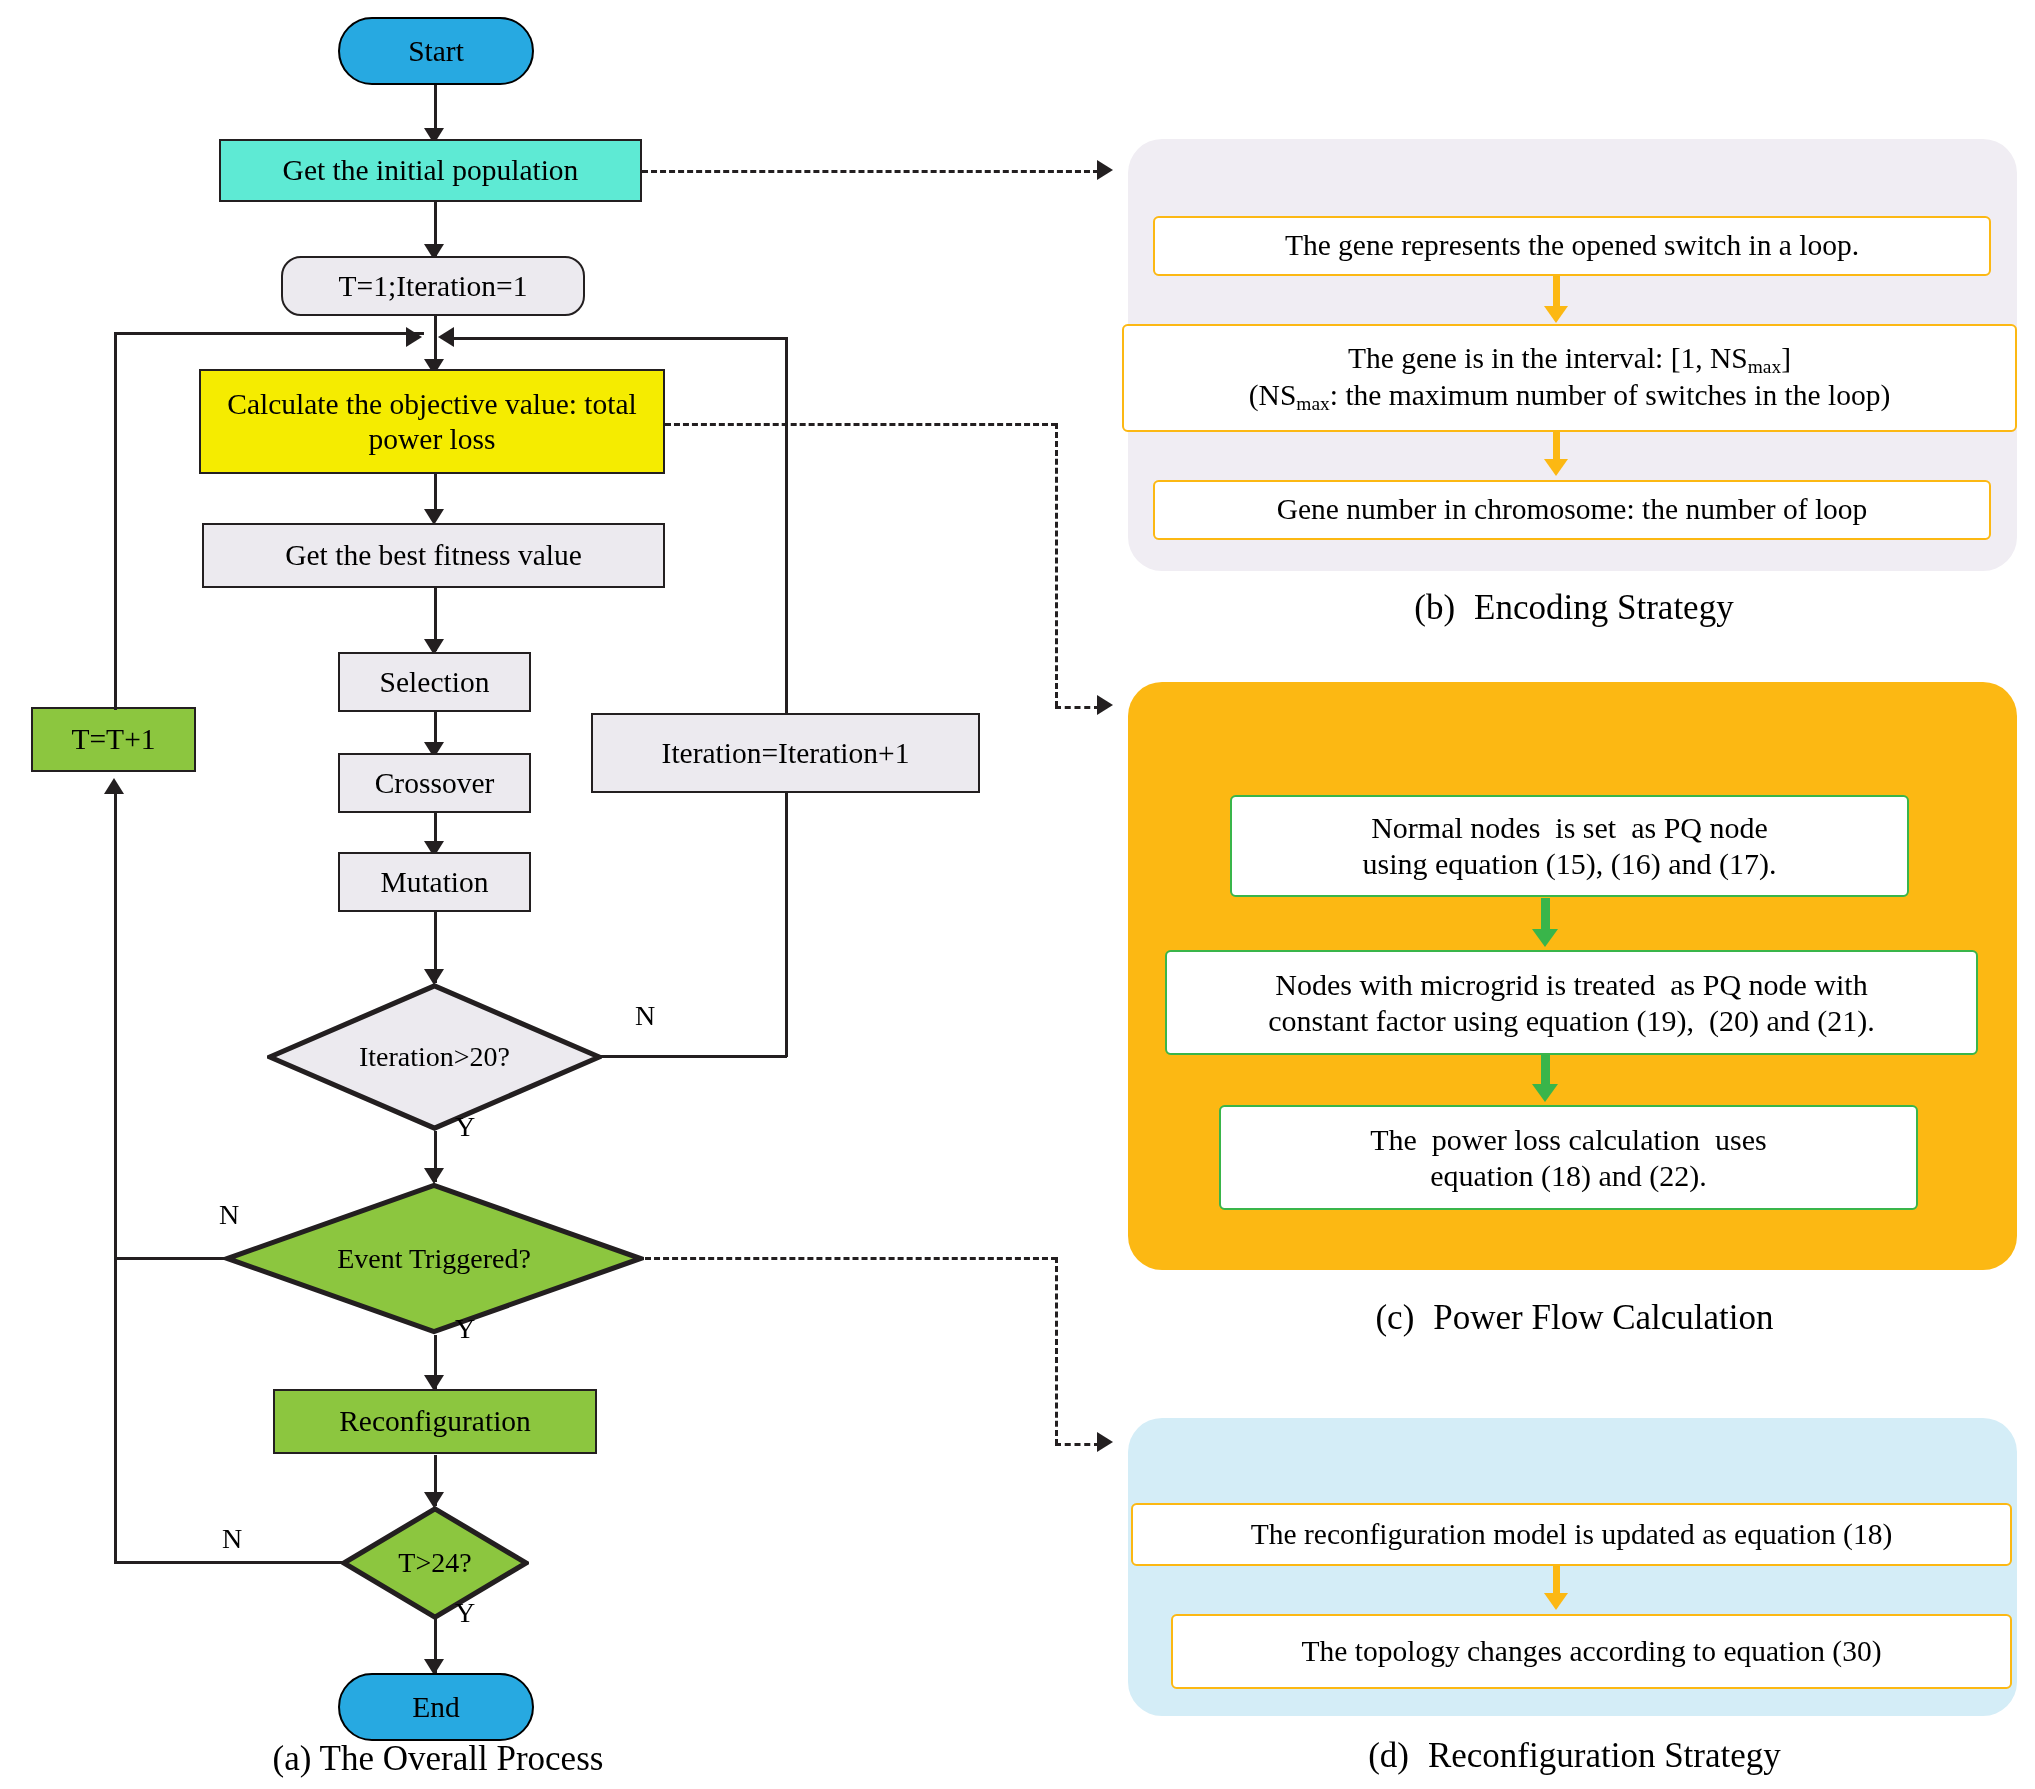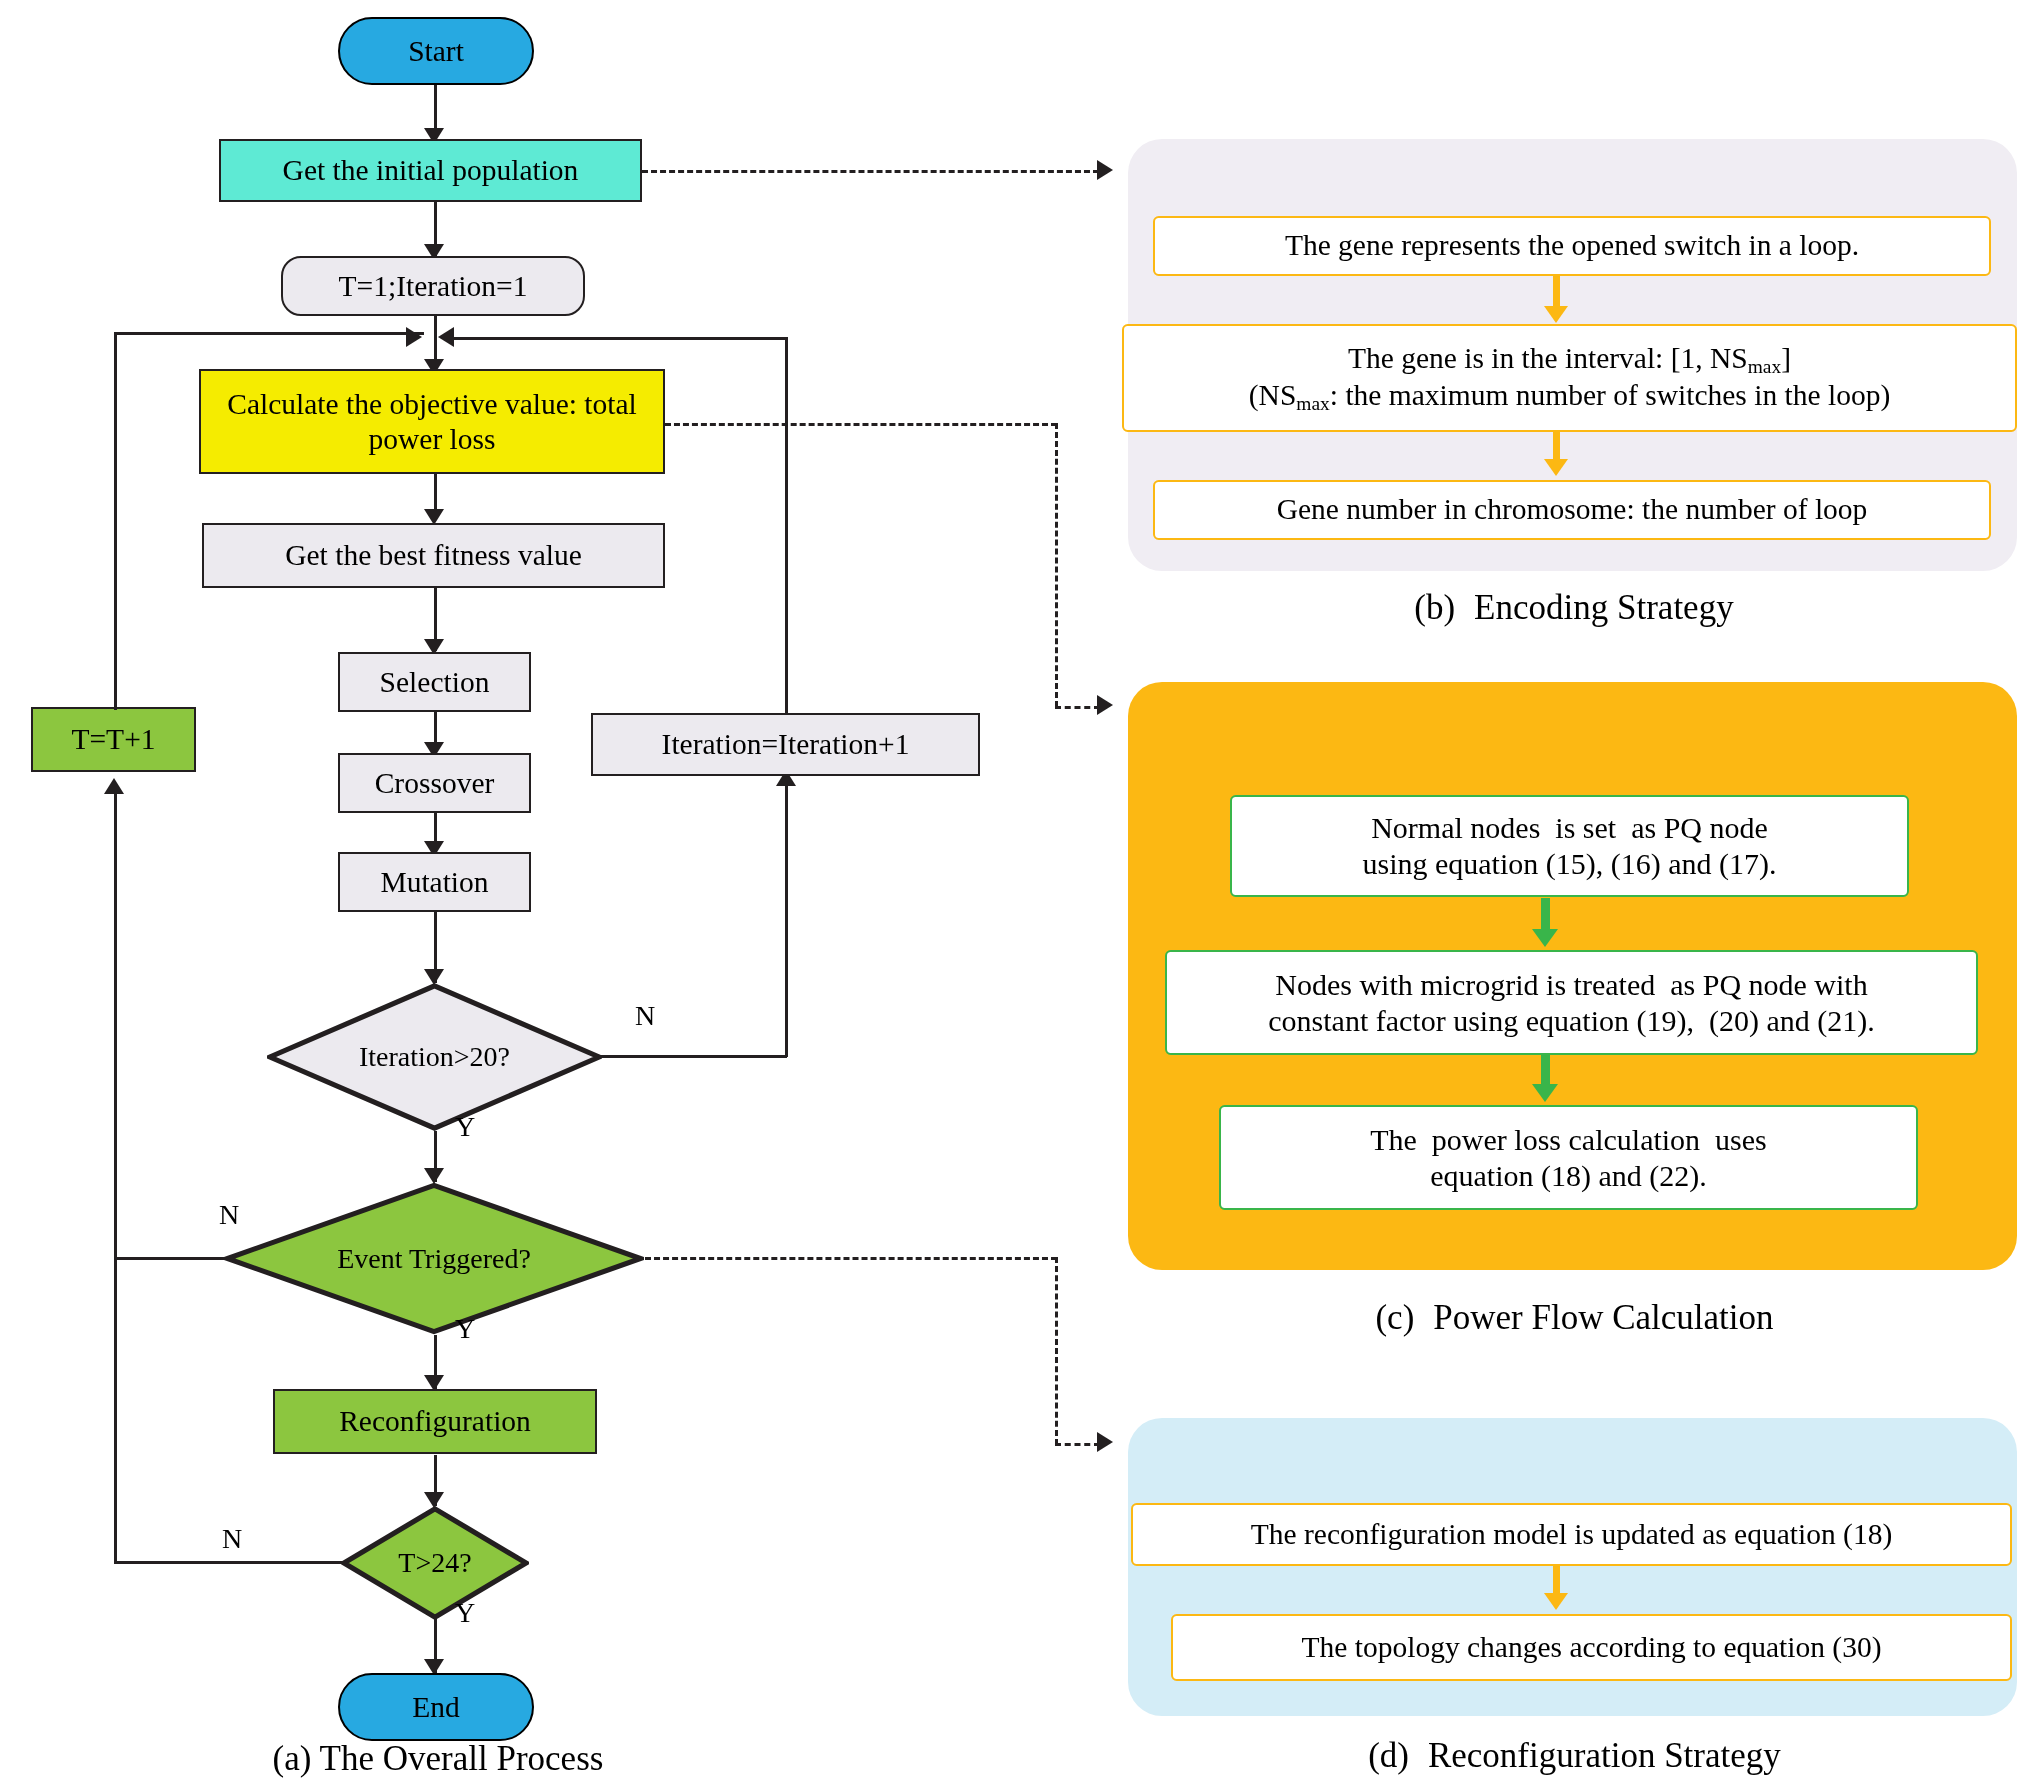--- a/index.html
+++ b/index.html
@@ -175,21 +175,21 @@
       <polygon points="295,5 585,130 295,255 5,130" fill="#eceaef" stroke="#231f20" stroke-width="9"></polygon>
     </svg>
     <div class="dlabel">Iteration&gt;20?</div>
   </div>
 
   <div class="line hline" style="left:599px;top:1055px;width:188px;"></div>
   <div class="line vline" style="left:785px;top:784px;height:273px;"></div>
   <div class="arrow-up" style="left:776px;top:770px;"></div>
   <div class="edge-label" style="left:635px;top:1000px;">N</div>
 
-  <div class="node grey" style="left:591px;top:713px;width:389px;height:63px;">
+  <div class="node grey" style="left:591px;top:713px;width:389px;height:80px;">
     <span>Iteration=Iteration+1</span>
   </div>
 
   <div class="line vline" style="left:785px;top:337px;height:378px;"></div>
   <div class="line hline" style="left:449px;top:337px;width:338px;"></div>
 
   <div class="line vline" style="left:434px;top:1131px;height:51px;"></div>
   <div class="arrow-down" style="left:424px;top:1168px;"></div>
   <div class="edge-label" style="left:455px;top:1111px;">Y</div>
 
@@ -310,21 +310,21 @@
 
   <div class="panel panel-d" style="left:1128px;top:1418px;width:889px;height:298px;"></div>
 
   <div class="pbox pbox-yellow" style="left:1131px;top:1503px;width:881px;height:63px;">
     <span>The reconfiguration model is updated as equation (18)</span>
   </div>
 
   <div class="pstem-y" style="left:1553px;top:1565px;height:31px;"></div>
   <div class="parrow-down-y" style="left:1544px;top:1593px;"></div>
 
-  <div class="pbox pbox-yellow" style="left:1171px;top:1614px;width:841px;height:67px;">
+  <div class="pbox pbox-yellow" style="left:1171px;top:1614px;width:841px;height:75px;">
     <span>The topology changes according to equation (30)</span>
   </div>
 
   <div class="caption" style="left:1188px;top:1736px;width:773px;">
     <span>(d)</span>
     <span style="margin-left:10.2px;">Reconfiguration Strategy</span>
   </div>
 
 </div>
 

